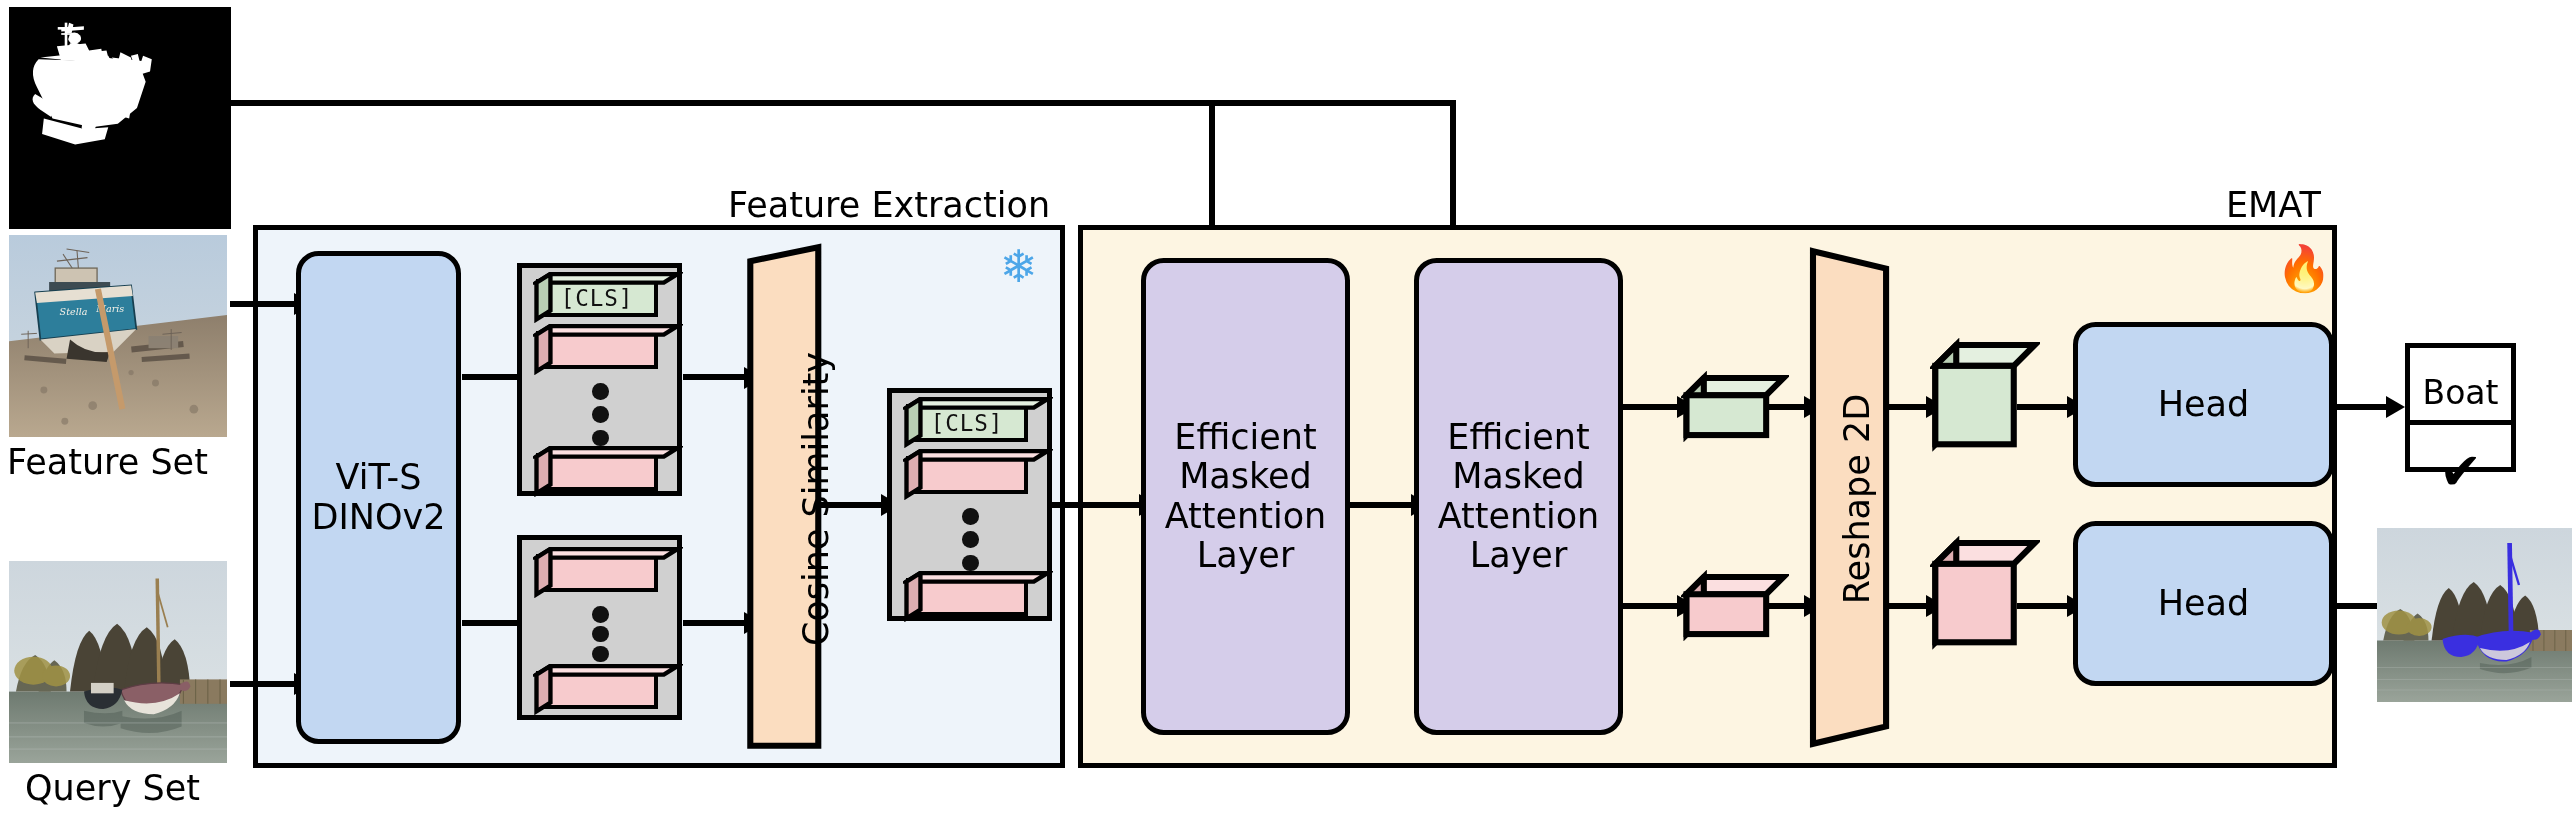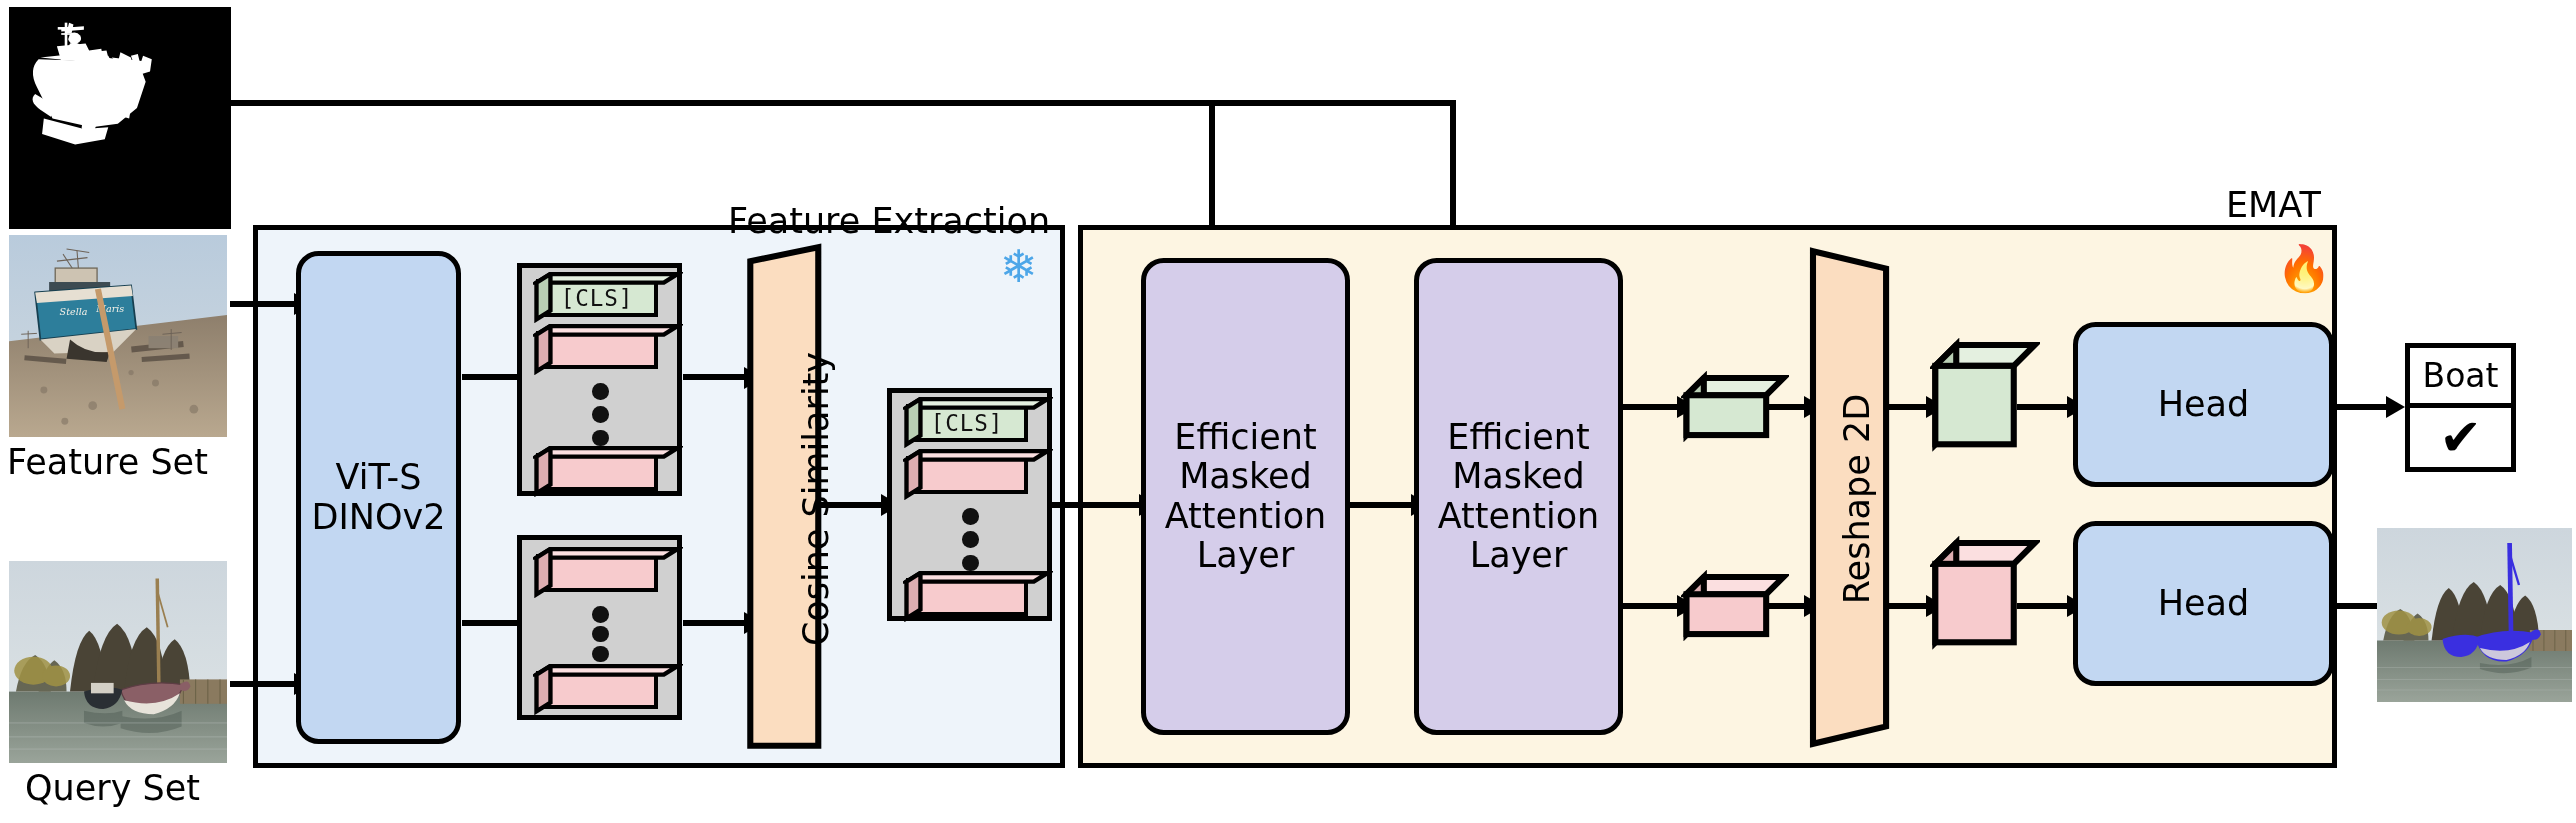--- a/index.html
+++ b/index.html
@@ -18,21 +18,21 @@
   .ah-d{position:absolute;width:0;height:0;border-top:19px solid #000;border-left:11.3px solid transparent;border-right:11.3px solid transparent;}
   .stack{position:absolute;box-sizing:border-box;background:#d0d0d0;border:5.2px solid #000;}
   .tok{position:absolute;box-sizing:border-box;border:4.4px solid #000;display:flex;align-items:center;justify-content:center;
        font-family:"DejaVu Sans Mono",monospace;font-size:22.6px;letter-spacing:0.9px;color:#111;}
   .dots{position:absolute;display:flex;flex-direction:column;align-items:center;justify-content:space-between;}
   .dot{width:16.5px;height:16.5px;border-radius:50%;background:#111;}
   .trap{position:absolute;}
   .trap-label{position:absolute;font-size:35px;color:#000;white-space:nowrap;
       transform-origin:center center;}
   .outbox{position:absolute;box-sizing:border-box;border:5.2px solid #000;background:#fff;}
-  .outbox .row{box-sizing:border-box;display:flex;align-items:center;justify-content:center;}
+  .outbox .row{box-sizing:border-box;display:flex;align-items:center;justify-content:center;margin-top:17px;}
   .snow{position:absolute;font-size:45px;color:#4da6e8;line-height:1;}
   .flame{position:absolute;font-size:45px;line-height:1;}
   .mask-img{background:#000;position:absolute;}
 </style>
 </head>
 <body>
 
 <div id="stage">
 
   <div class="imgbox mask-img" style="left:8.7px;top:7px;width:222px;height:222px;">
@@ -175,21 +175,21 @@
   </div>
   <div class="cap" style="left:25px;top:768px;">Query Set</div>
 
   <div class="line" style="left:230px;top:100px;width:1226px;height:6.1px;"></div>
   <div class="line" style="left:1209px;top:100px;width:6.1px;height:144px;"></div>
   <div class="ah-d" style="left:1200px;top:240px;"></div>
   <div class="line" style="left:1450px;top:100px;width:6.1px;height:144px;"></div>
   <div class="ah-d" style="left:1441px;top:240px;"></div>
 
   <div class="panel" style="left:253px;top:225px;width:812px;height:543px;background:#eef4fa;"></div>
-  <div class="panel-title" style="left:728px;top:201px;">Feature Extraction</div>
+  <div class="panel-title" style="left:728px;top:185px;">Feature Extraction</div>
   <div class="snow" style="left:1000px;top:244px;">❄</div>
 
   <div class="line" style="left:230px;top:301px;width:68px;height:6.1px;"></div>
   <div class="ah-r" style="left:294px;top:293px;"></div>
   <div class="line" style="left:230px;top:681px;width:68px;height:6.1px;"></div>
   <div class="ah-r" style="left:294px;top:673px;"></div>
 
   <div class="rbox" style="left:296px;top:251px;width:165px;height:493px;background:#c2d7f2;flex-direction:column;">
     <span>ViT-S</span>
     <span>DINOv2</span>

